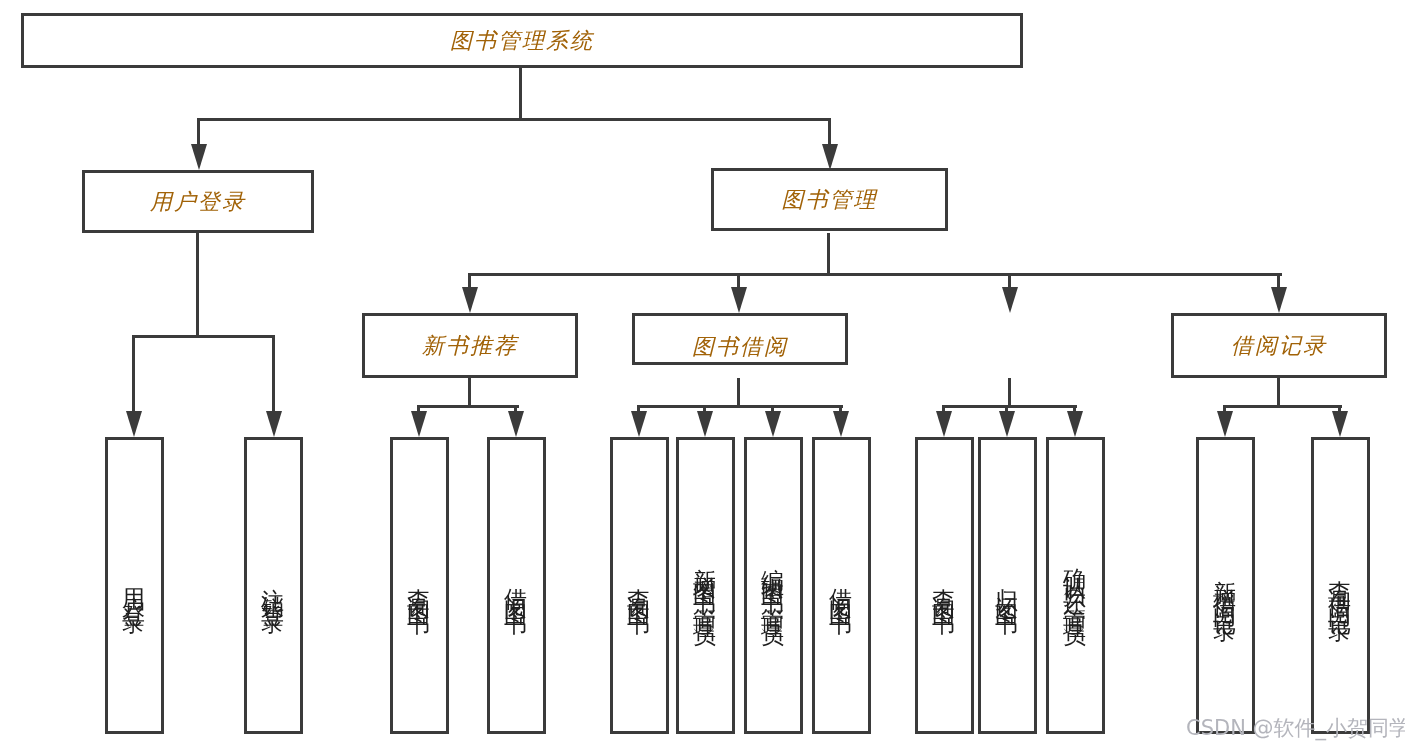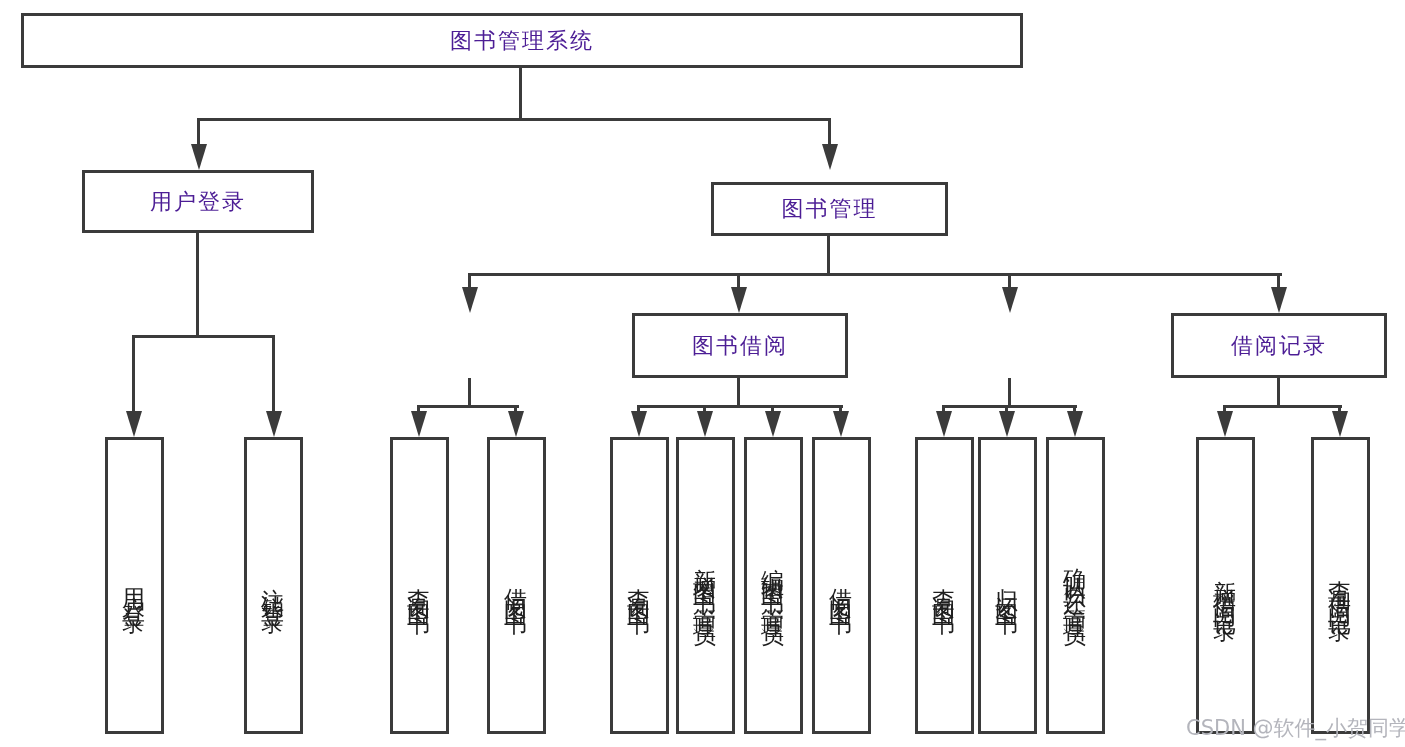--- a/index.html
+++ b/index.html
@@ -1,20 +1,20 @@
 <!DOCTYPE html>
 <html><head>
 <meta charset="utf-8">
 <style>
   html,body{margin:0;padding:0;background:#ffffff;}
   .canvas{position:relative;width:1405px;height:747px;background:#ffffff;overflow:hidden;
           font-family:"DejaVu Sans",sans-serif;color:#1f1f1f;}
   .box{position:absolute;background:#ffffff;border:3px solid #3b3b3b;box-sizing:border-box;
        display:flex;align-items:center;justify-content:center;z-index:2;}
-  .htext{font-size:22px;letter-spacing:2px;white-space:nowrap;color:#4c1d95;}
+  .htext{font-size:22px;letter-spacing:2px;white-space:nowrap;color:#a16207;font-style:italic;}
   .vtext{writing-mode:vertical-rl;text-orientation:mixed;font-size:23px;letter-spacing:8px;
          white-space:nowrap;color:#1f1f1f;}
   .ln{position:absolute;background:#3b3b3b;z-index:1;}
   .ar{position:absolute;width:0;height:0;border-left:8px solid transparent;
       border-right:8px solid transparent;border-top:26px solid #3b3b3b;z-index:1;}
   .wm{position:absolute;left:1186px;top:714px;font-size:21px;color:#b4b5bc;z-index:5;
       white-space:nowrap;}
 </style>
 </head>
 <body>
@@ -28,21 +28,21 @@
   <div class="ln" style="left:519px;top:68px;width:3px;height:52px;"></div>
   <div class="ln" style="left:197px;top:118px;width:634px;height:3px;"></div>
   <div class="ln" style="left:197px;top:118px;width:3px;height:28px;"></div>
   <div class="ln" style="left:828px;top:118px;width:3px;height:28px;"></div>
   <div class="ar" style="left:191px;top:144px;"></div>
   <div class="ar" style="left:822px;top:144px;"></div>
 
   <div class="box" style="left:82px;top:170px;width:232px;height:63px;">
     <span class="htext">用户登录</span>
   </div>
-  <div class="box" style="left:711px;top:182px;width:237px;height:54px;">
+  <div class="box" style="left:711px;top:168px;width:237px;height:63px;">
     <span class="htext">图书管理</span>
   </div>
 
   <div class="ln" style="left:196px;top:233px;width:3px;height:104px;"></div>
   <div class="ln" style="left:132px;top:335px;width:143px;height:3px;"></div>
   <div class="ln" style="left:132px;top:335px;width:3px;height:78px;"></div>
   <div class="ln" style="left:272px;top:335px;width:3px;height:78px;"></div>
   <div class="ar" style="left:126px;top:411px;"></div>
   <div class="ar" style="left:266px;top:411px;"></div>
 
@@ -50,21 +50,24 @@
   <div class="ln" style="left:468px;top:273px;width:814px;height:3px;"></div>
   <div class="ln" style="left:468px;top:273px;width:3px;height:16px;"></div>
   <div class="ln" style="left:737px;top:273px;width:3px;height:16px;"></div>
   <div class="ln" style="left:1008px;top:273px;width:3px;height:16px;"></div>
   <div class="ln" style="left:1277px;top:273px;width:3px;height:16px;"></div>
   <div class="ar" style="left:462px;top:287px;"></div>
   <div class="ar" style="left:731px;top:287px;"></div>
   <div class="ar" style="left:1002px;top:287px;"></div>
   <div class="ar" style="left:1271px;top:287px;"></div>
 
-  <div class="box" style="left:632px;top:313px;width:216px;height:65px;">
+  <div class="box" style="left:362px;top:313px;width:216px;height:65px;">
+    <span class="htext">新书推荐</span>
+  </div>
+  <div class="box" style="left:632px;top:313px;width:216px;height:52px;align-items:flex-end;">
     <span class="htext">图书借阅</span>
   </div>
   <div class="box" style="left:1171px;top:313px;width:216px;height:65px;">
     <span class="htext">借阅记录</span>
   </div>
 
   <div class="ln" style="left:468px;top:378px;width:3px;height:30px;"></div>
   <div class="ln" style="left:417px;top:405px;width:102px;height:3px;"></div>
   <div class="ln" style="left:417px;top:405px;width:3px;height:9px;"></div>
   <div class="ln" style="left:514px;top:405px;width:3px;height:9px;"></div>

